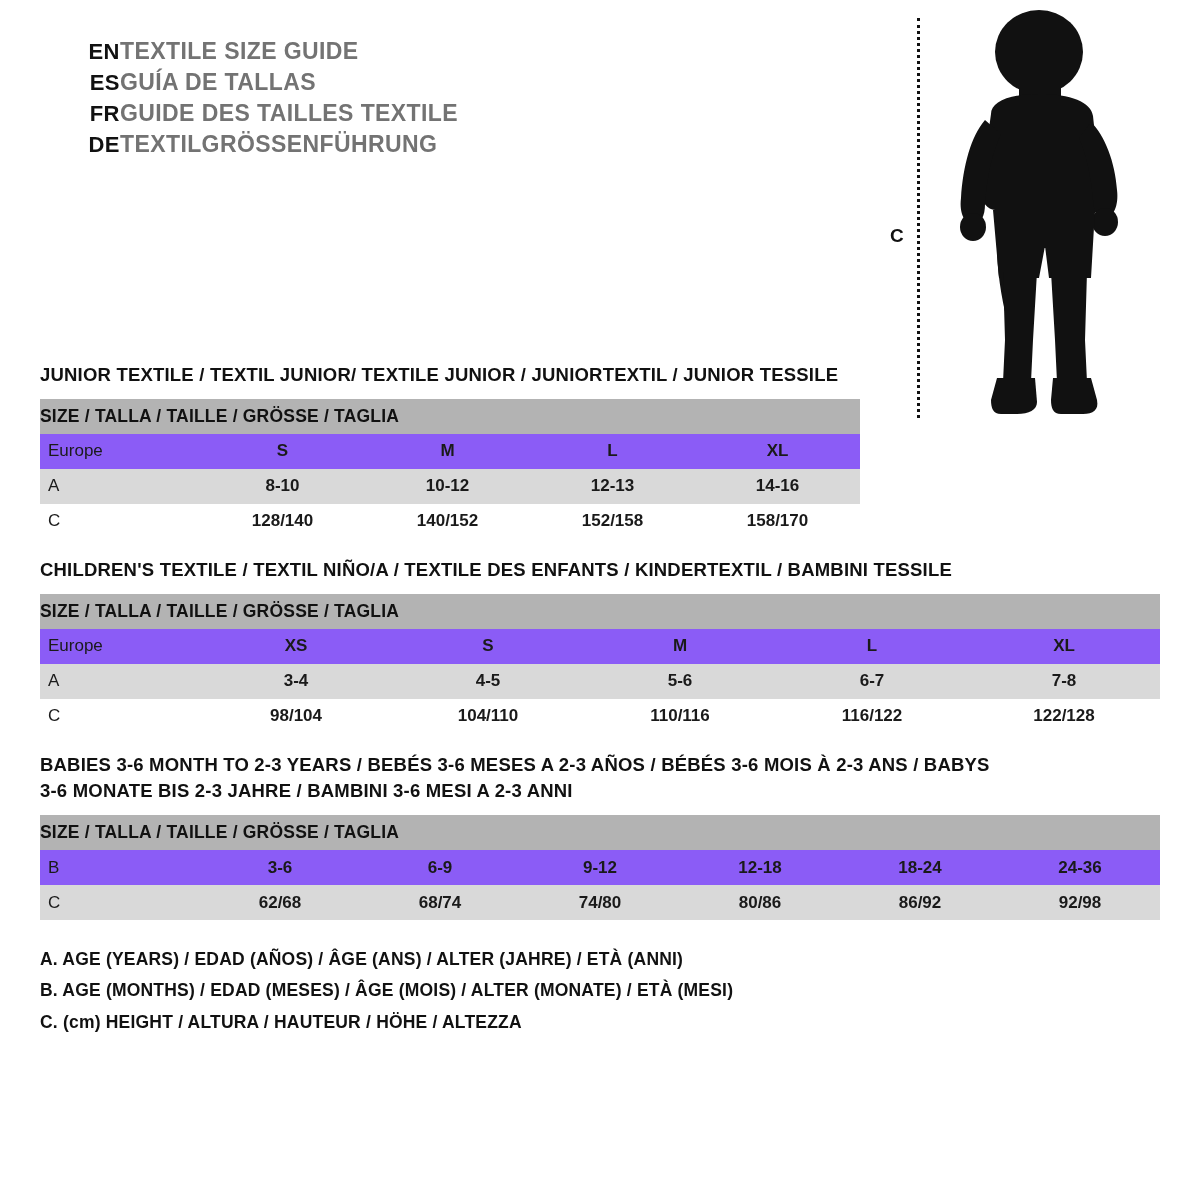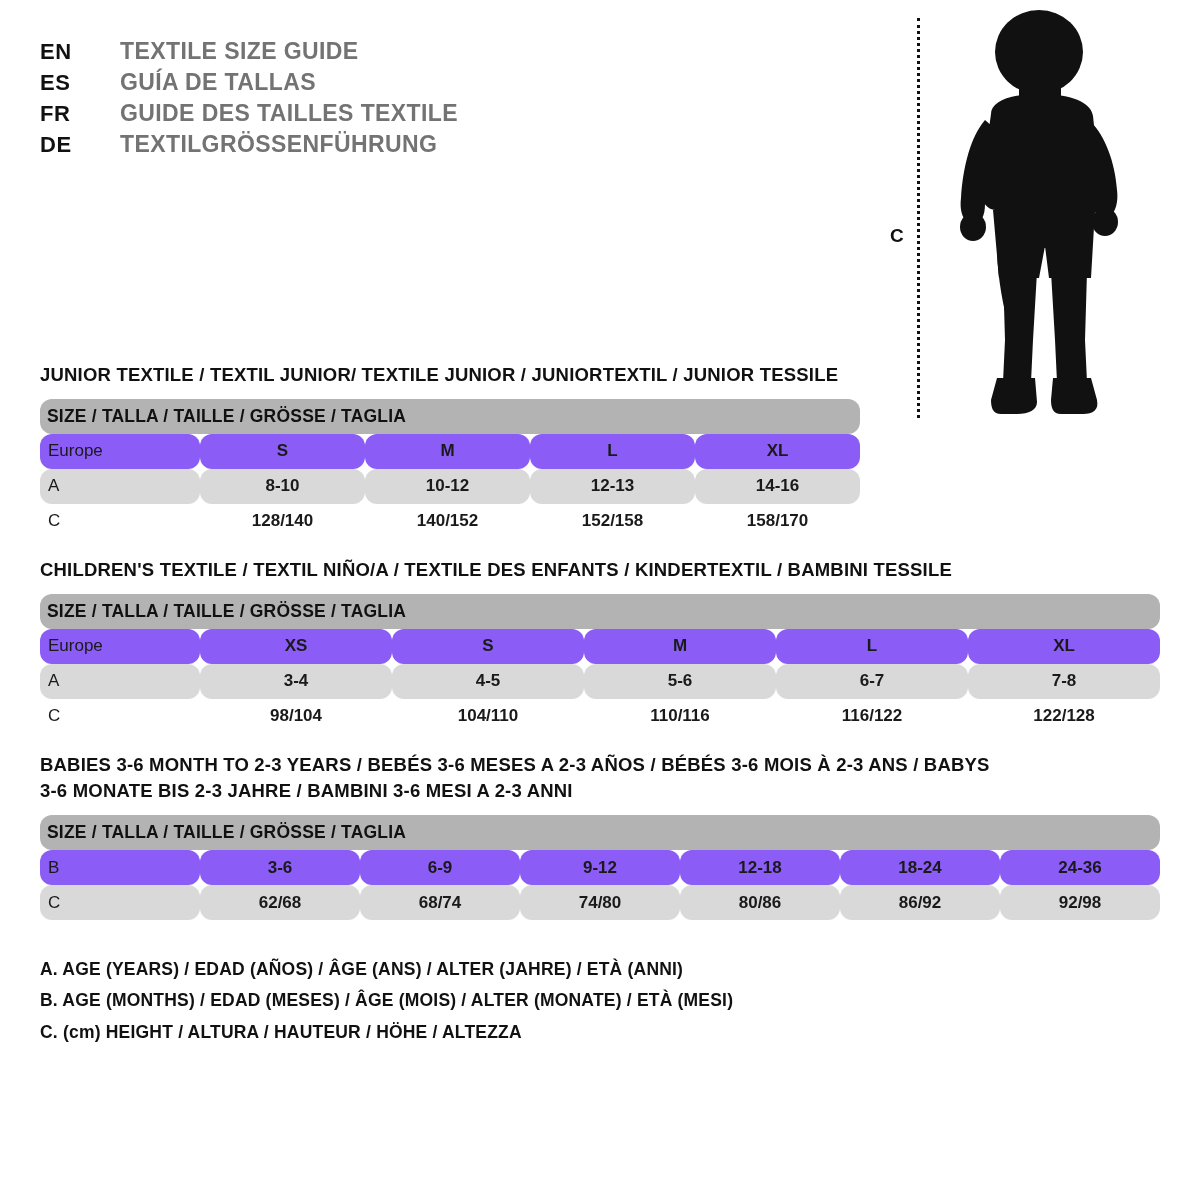--- a/index.html
+++ b/index.html
@@ -24,20 +24,21 @@
   }
 
   
   .lang-block {
     margin-top: 8px;
   }
   .lang-row {
     display: flex;
     align-items: baseline;
     height: 31px;
+    text-align: right;
   }
   .lang-code {
     width: 80px;
     flex: 0 0 80px;
     font-size: 22px;
     font-weight: bold;
     letter-spacing: 0.5px;
     color: #111;
   }
   .lang-title {
@@ -93,24 +94,23 @@
     margin-bottom: 10px;
   }
 
   
   table.size-table {
     border-collapse: collapse;
     table-layout: fixed;
     font-size: 17px;
   }
   table.size-table td {
-    padding: 4px 7px;
+    padding: 4px 0;
     height: 27px;
     vertical-align: middle;
-    border-radius: 12px;
   }
   .hdr-row td {
     background: #b3b3b3;
     font-weight: bold;
     font-size: 17.5px;
     letter-spacing: 0.2px;
     padding-left: 8px;
     color: #111;
   }
   .row-light td { background: #8b5cf6; }
@@ -121,21 +121,21 @@
     text-align: left;
     font-weight: normal;
   }
   .val-cell {
     text-align: center;
   }
   .bold-cell { font-weight: bold; }
 
   
   .legend {
-    margin-top: 34px;
+    margin-top: 24px;
   }
   .legend-line {
     font-size: 17.5px;
     font-weight: bold;
     letter-spacing: 0.2px;
     color: #111;
     line-height: 1.78;
   }
 </style>
 </head>

